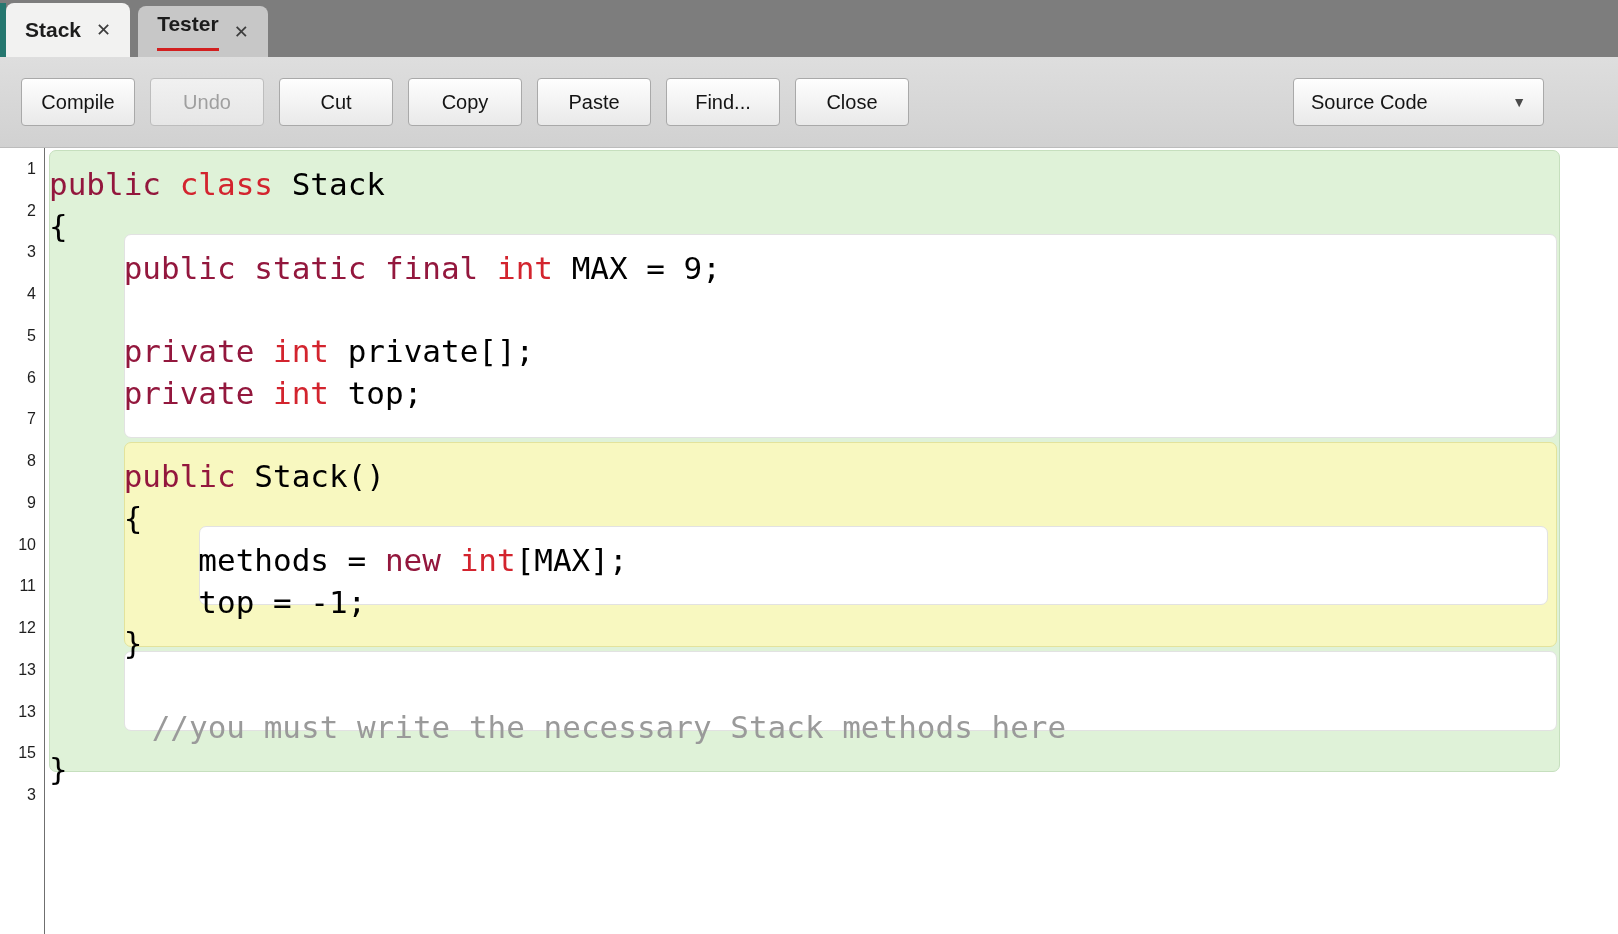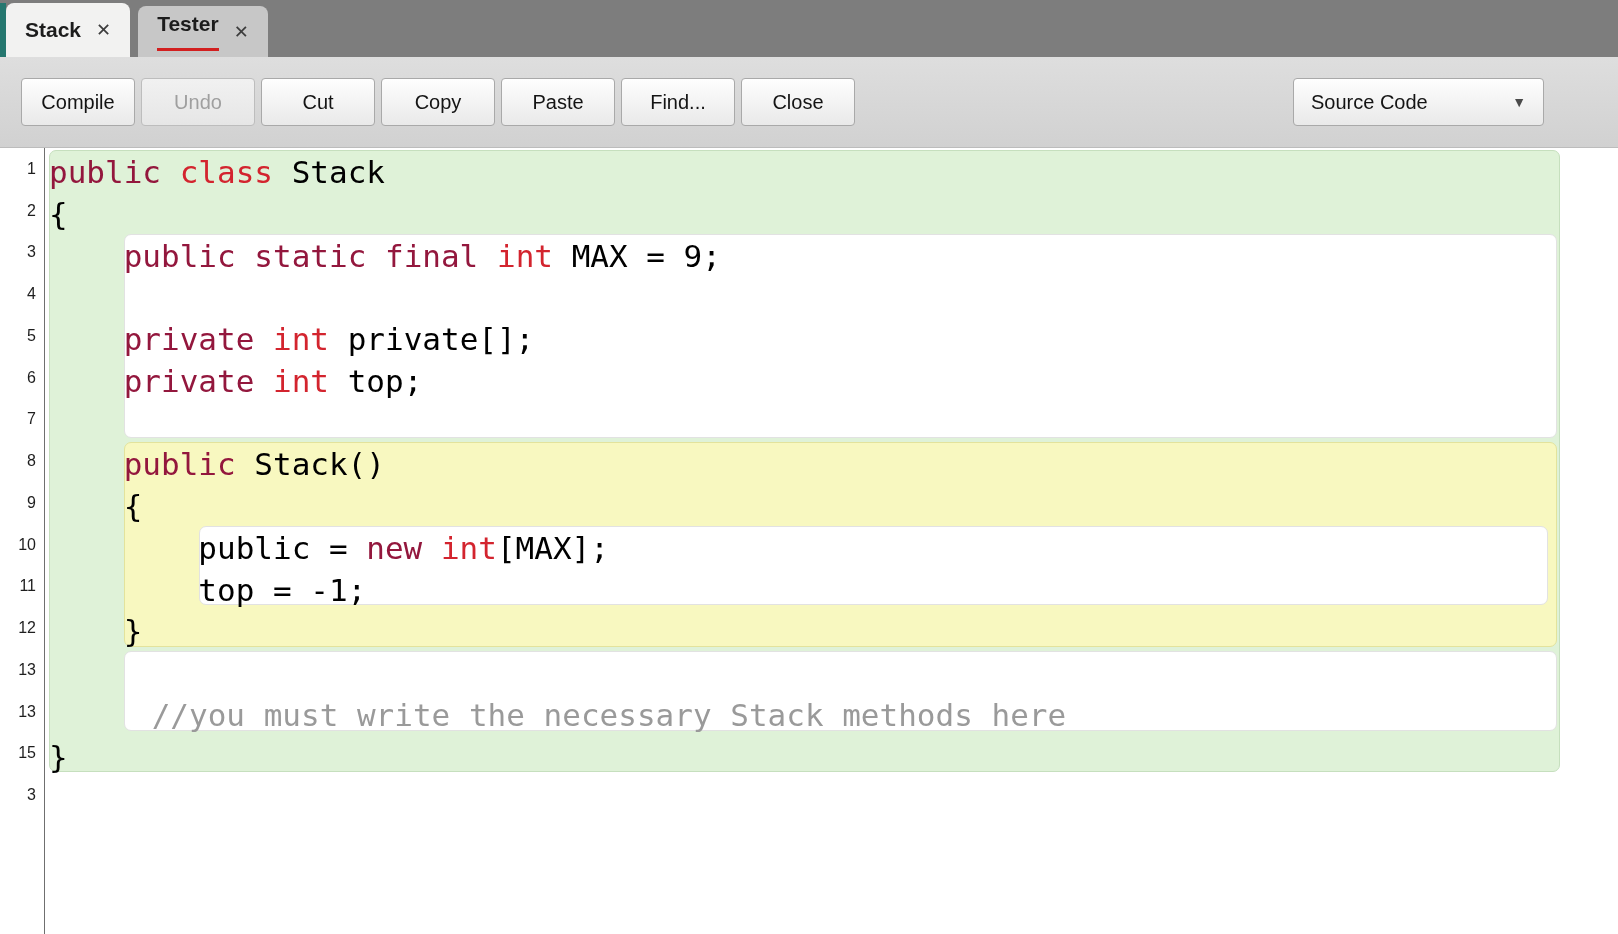--- a/index.html
+++ b/index.html
@@ -35,21 +35,21 @@
   
   .editor { position:absolute; top:148px; left:0; right:0; bottom:0; background:#ffffff; }
   .gutter { position:absolute; top:0; left:0; bottom:0; width:45px; border-right:1px solid #6f6f6f; background:#ffffff; }
   .gutter-num { height:41.75px; display:flex; align-items:center; justify-content:flex-end;
                 padding-right:8px; font-size:16px; color:#1e1e1e; }
   .code-area { position:absolute; left:46px; top:0; right:0; bottom:0; }
   .scope { position:absolute; border-radius:7px; border:1px solid transparent; }
   .scope.class  { background:var(--scope-class,#dff2d8);  border-color:var(--scope-class-bd,#c6dfbe); }
   .scope.method { background:var(--scope-method,#f8f8c0); border-color:var(--scope-method-bd,#e3e39c); }
   .scope.inner  { background:var(--scope-inner,#ffffff);  border-color:var(--scope-inner-bd,#e2e2e2); }
-  .code-lines { position:absolute; left:0; top:4px; right:0; }
+  .code-lines { position:absolute; left:0; top:16px; right:0; }
   .code-line { height:41.75px; line-height:41.75px; padding-left:3px; white-space:pre;
                font-family:"DejaVu Sans Mono", monospace; font-size:31px; color:#000; position:relative; }
   .seg-pl  { color:var(--pl,#000000); }
   .seg-kw1 { color:var(--kw1,#93173d); }
   .seg-kw2 { color:var(--kw2,#d3242e); }
   .seg-cm  { color:var(--cm,#9a9a9a);margin-left:28px; }
 </style>
 </head>
 <body>
 
@@ -63,21 +63,21 @@
           <span class="tab-close">✕</span>
         </div>
         <div class="tab inactive">
           <span class="tab-label error">Tester</span>
           <span class="tab-close">✕</span>
         </div>
       </div>
   </div>
 
   <div class="toolbar">
-    <div style="display:flex; gap:6px;">
+    <div style="display:flex; gap:15px;">
         <div class="btn">Compile</div>
         <div class="btn disabled">Undo</div>
         <div class="btn">Cut</div>
         <div class="btn">Copy</div>
         <div class="btn">Paste</div>
         <div class="btn">Find...</div>
         <div class="btn">Close</div>
       </div>
     <div class="dropdown">
       <span class="dropdown-value">Source Code</span>
@@ -115,21 +115,21 @@
       <div class="code-lines">
           <div class="code-line"><span class="seg-kw1">public</span><span class="seg-pl"> </span><span class="seg-kw2">class</span><span class="seg-pl"> Stack</span></div>
           <div class="code-line"><span class="seg-pl">{</span></div>
           <div class="code-line"><span class="seg-pl">    </span><span class="seg-kw1">public</span><span class="seg-pl"> </span><span class="seg-kw1">static</span><span class="seg-pl"> </span><span class="seg-kw1">final</span><span class="seg-pl"> </span><span class="seg-kw2">int</span><span class="seg-pl"> MAX = 9;</span></div>
           <div class="code-line"></div>
           <div class="code-line"><span class="seg-pl">    </span><span class="seg-kw1">private</span><span class="seg-pl"> </span><span class="seg-kw2">int</span><span class="seg-pl"> private[];</span></div>
           <div class="code-line"><span class="seg-pl">    </span><span class="seg-kw1">private</span><span class="seg-pl"> </span><span class="seg-kw2">int</span><span class="seg-pl"> top;</span></div>
           <div class="code-line"></div>
           <div class="code-line"><span class="seg-pl">    </span><span class="seg-kw1">public</span><span class="seg-pl"> Stack()</span></div>
           <div class="code-line"><span class="seg-pl">    {</span></div>
-          <div class="code-line"><span class="seg-pl">        public = </span><span class="seg-kw1">new</span><span class="seg-pl"> </span><span class="seg-kw2">int</span><span class="seg-pl">[MAX];</span></div>
+          <div class="code-line"><span class="seg-pl">        methods = </span><span class="seg-kw1">new</span><span class="seg-pl"> </span><span class="seg-kw2">int</span><span class="seg-pl">[MAX];</span></div>
           <div class="code-line"><span class="seg-pl">        top = -1;</span></div>
           <div class="code-line"><span class="seg-pl">    }</span></div>
           <div class="code-line"></div>
           <div class="code-line"><span class="seg-cm">    //you must write the necessary Stack methods here</span></div>
           <div class="code-line"><span class="seg-pl">}</span></div>
           <div class="code-line"></div>
         </div>
     </div>
   </div>
 

